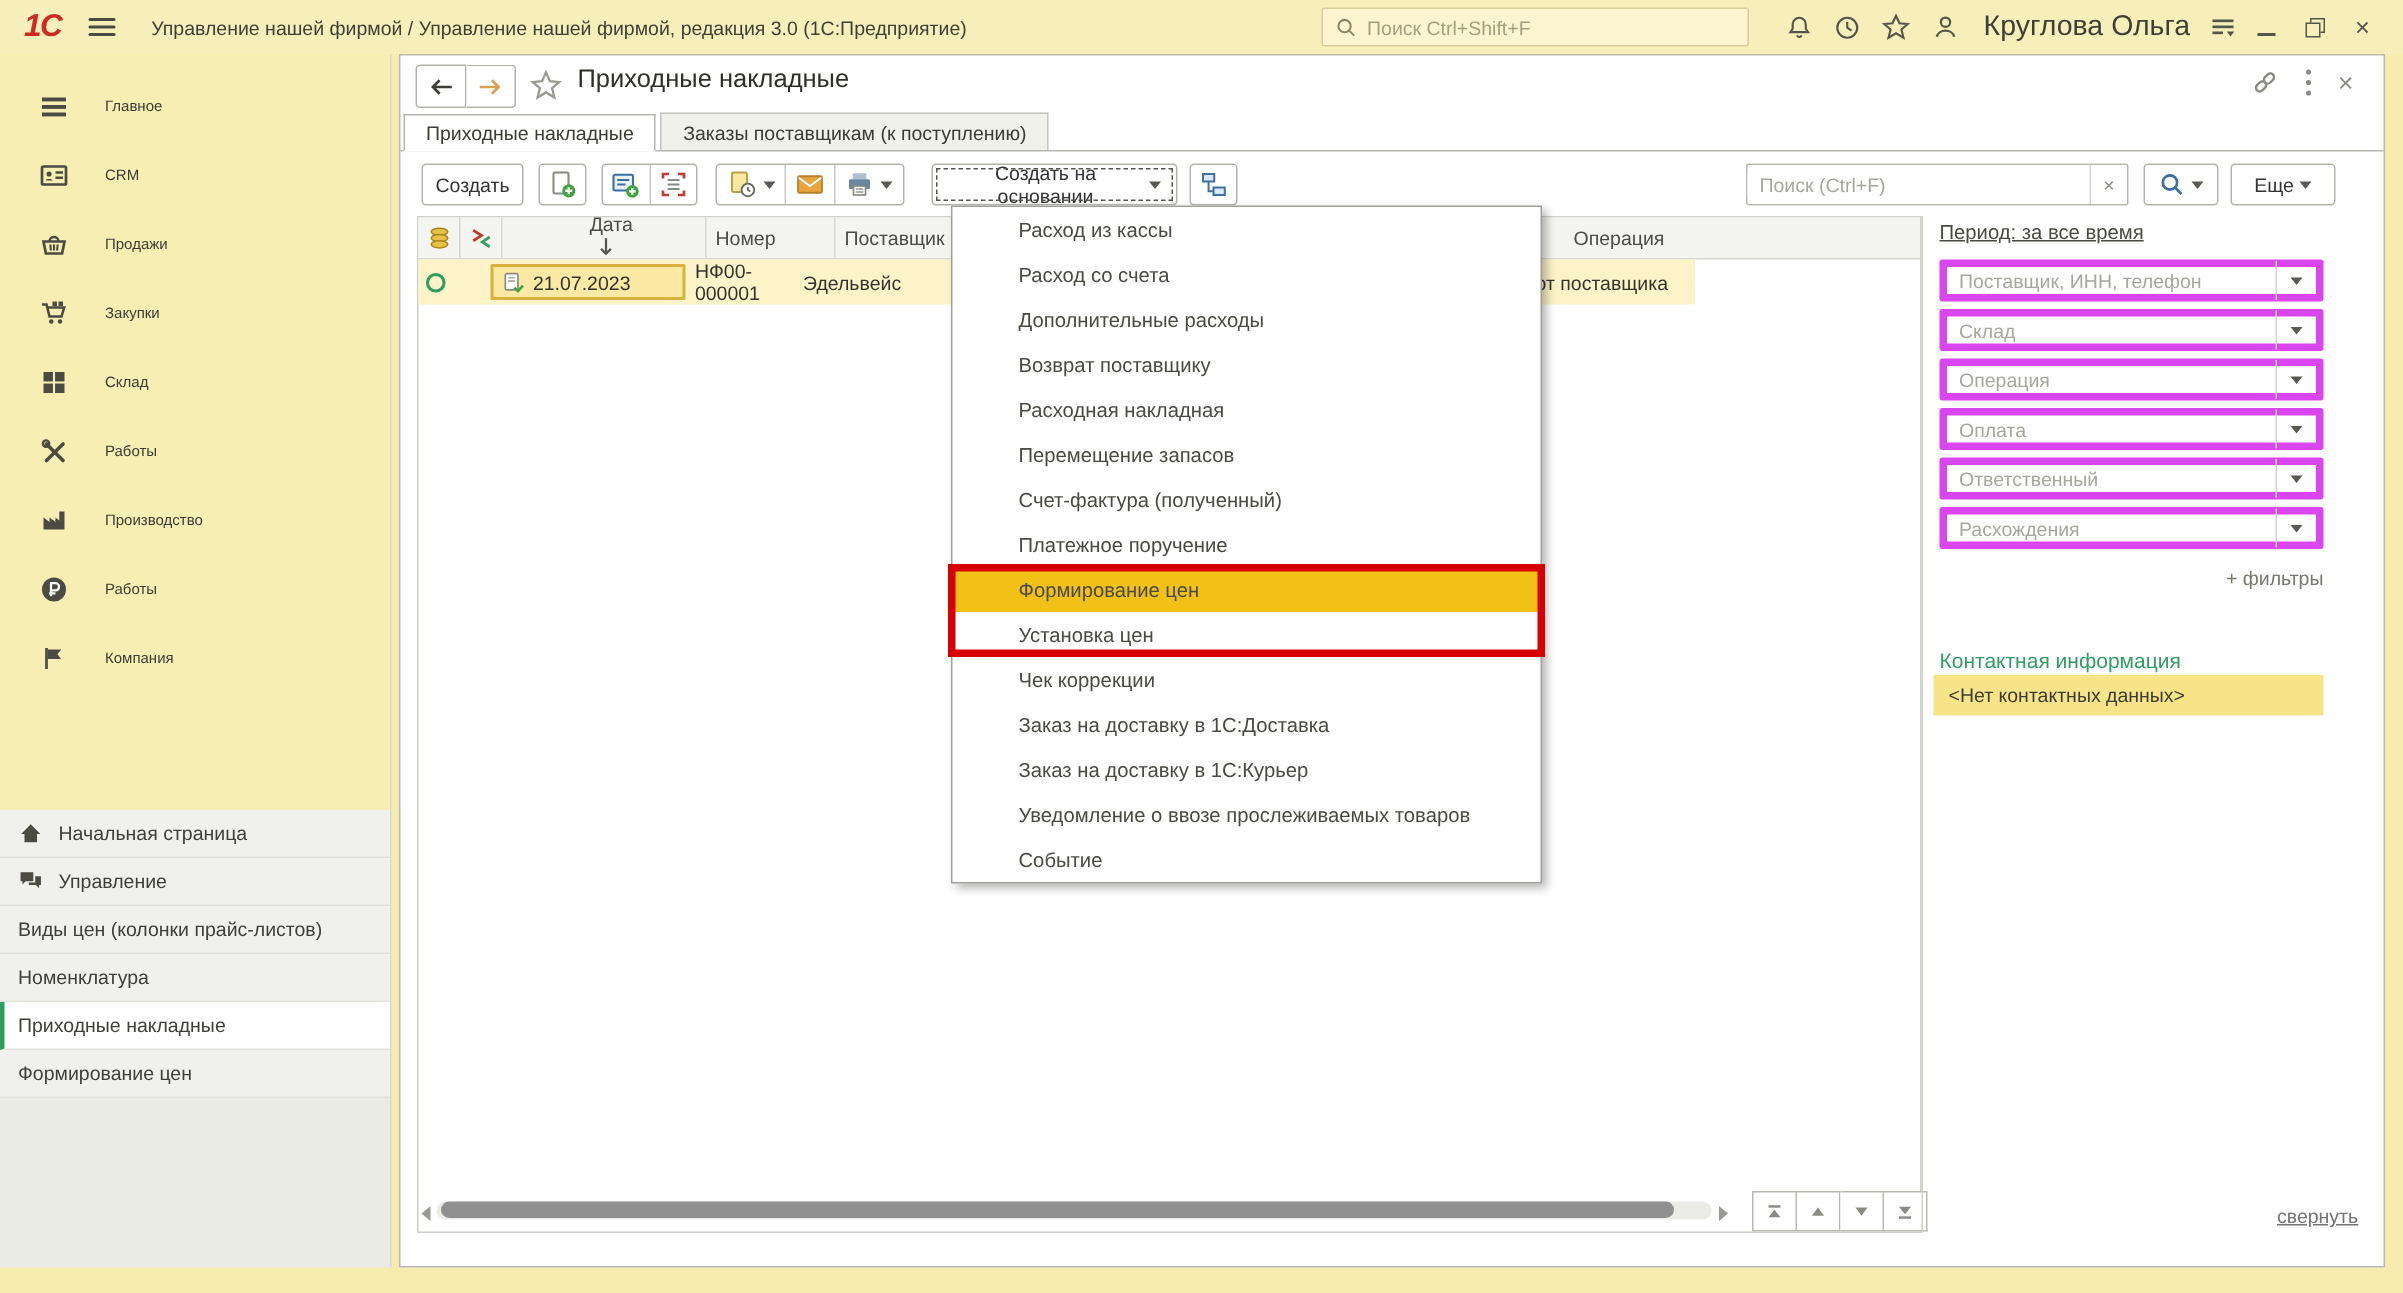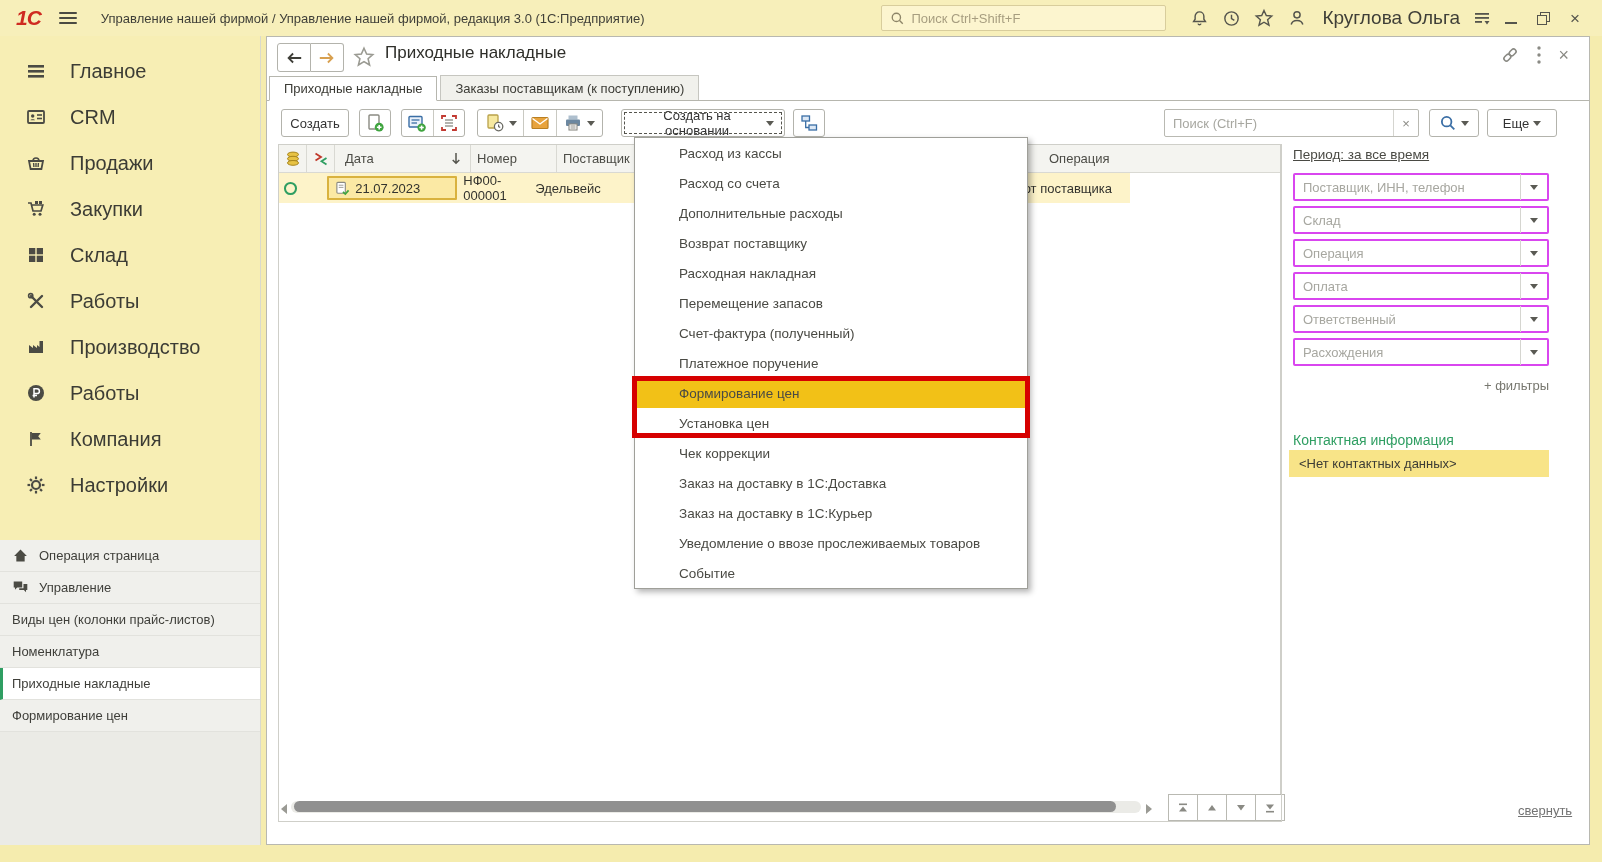--- a/index.html
+++ b/index.html
@@ -29,21 +29,21 @@
   .wrest{width:13px;height:13px;position:relative;margin-right:20px;}
   .wrest i{position:absolute;border:1.5px solid #55554d;background:#f7efba;}
   .wrest i.b1{left:3px;top:0;width:8px;height:8px;}
   .wrest i.b2{left:0;top:3px;width:8px;height:8px;}
   .wclose{font-size:17px;color:#55554d;margin-right:22px;line-height:1;}
 
   
   .sidebar{position:absolute;left:0;top:36px;width:260px;height:809px;background:#ebebe6;border-right:1px solid #d9d9cd;}
   .side-main{background:#f7eeb4;height:504px;padding-top:12px;box-sizing:border-box;}
   .side-item{height:46px;display:flex;align-items:center;padding-left:26px;cursor:default;}
-  .side-item .lab{margin-left:24px;font-size:20px;color:#3c3c35;}
+  .side-item .lab{margin-left:24px;font-size:10px;color:#3c3c35;}
   .nav-item{height:32px;display:flex;align-items:center;background:#f0f0ec;border-bottom:1px solid #e2e2dd;font-size:13px;color:#3f3f3a;padding-left:12px;box-sizing:border-box;}
   .nav-item .nic{margin-right:10px;}
   .nav-item.active{background:#ffffff;border-left:3px solid #2f9e62;padding-left:9px;}
 
   
   .panel{position:absolute;left:266px;top:36px;width:1324px;height:809px;background:#fff;border:1px solid #b8b8b0;box-sizing:border-box;}
 
   .navbtns{position:absolute;left:10px;top:6px;display:flex;}
   .navbtn{width:32px;height:27px;background:#fff;border:1px solid #b3b3ac;display:flex;align-items:center;justify-content:center;}
   .navbtn.first{border-radius:3px 0 0 3px;}
@@ -93,21 +93,21 @@
   .scr-left{left:14px;border-top:5px solid transparent;border-bottom:5px solid transparent;border-right:6px solid #9a9a94;}
   .scr-right{left:879px;border-top:5px solid transparent;border-bottom:5px solid transparent;border-left:6px solid #9a9a94;}
   .pagebtns{position:absolute;left:901px;top:757px;display:flex;}
   .pagebtn{width:28px;height:25px;background:#fff;border:1px solid #b9b9b2;border-left:none;display:flex;align-items:center;justify-content:center;}
   .pagebtn:first-child{border-left:1px solid #b9b9b2;}
 
   
   .vsep{position:absolute;left:1014px;top:107px;width:1px;height:678px;background:#cfcfc9;}
   .period{position:absolute;left:1026px;top:110px;font-size:13.5px;color:#4a4a44;text-decoration:underline;}
   .filters{position:absolute;left:1026px;top:136px;width:256px;display:flex;flex-direction:column;gap:5px;}
-  .combo{height:28px;border:2px solid #d946ef;border-radius:2px;background:#fff;display:flex;align-items:center;box-sizing:border-box;}
+  .combo{height:28px;border:5px solid #d946ef;border-radius:2px;background:#fff;display:flex;align-items:center;box-sizing:border-box;}
   .combo .ph{flex:1;padding-left:8px;font-size:13px;color:#a7a7a0;white-space:nowrap;overflow:hidden;}
   .combo .dd{width:26px;height:26px;border-left:1px solid #d5d5d0;display:flex;align-items:center;justify-content:center;}
   .morefilters{position:absolute;left:1026px;top:341px;width:256px;text-align:right;font-size:13px;color:#77776f;}
   .contacts-title{position:absolute;left:1026px;top:395px;font-size:14px;color:#2f9e62;}
   .contacts-bar{position:absolute;left:1022px;top:413px;width:260px;height:27px;background:#f8e488;display:flex;align-items:center;padding-left:10px;box-sizing:border-box;font-size:13px;color:#3c3c35;}
   .collapse-link{position:absolute;left:1251px;top:766px;font-size:13px;color:#737373;text-decoration:underline;}
 
   
   .menu{position:absolute;left:634px;top:137px;width:394px;height:452px;background:#fff;border:1px solid #9f9f99;box-shadow:3px 3px 6px rgba(0,0,0,.3);z-index:10;box-sizing:border-box;}
   .menu-item{height:30px;display:flex;align-items:center;padding-left:44px;font-size:13.5px;color:#4a4a44;box-sizing:border-box;}
@@ -266,47 +266,29 @@
     </div>
     <div class="side-item">
       <span>
           <svg width="20" height="20" viewBox="0 0 20 20">
             <line x1="5" y1="3" x2="5" y2="17" stroke="#4b4b44" stroke-width="1.8"></line>
             <path d="M5.8 4h9l-2.6 3.2 2.6 3.2h-9z" fill="#4b4b44"></path>
           </svg>
         </span>
       <span class="lab">Компания</span>
     </div>
-    <div class="side-item">
-      <span>
-          <svg width="20" height="20" viewBox="0 0 20 20">
-            <circle cx="10" cy="10" r="4" fill="none" stroke="#4b4b44" stroke-width="2.2"></circle>
-            <g stroke="#4b4b44" stroke-width="2.2">
-              <line x1="10" y1="1.5" x2="10" y2="4.2"></line>
-              <line x1="10" y1="15.8" x2="10" y2="18.5"></line>
-              <line x1="1.5" y1="10" x2="4.2" y2="10"></line>
-              <line x1="15.8" y1="10" x2="18.5" y2="10"></line>
-              <line x1="4" y1="4" x2="5.9" y2="5.9"></line>
-              <line x1="16" y1="4" x2="14.1" y2="5.9"></line>
-              <line x1="4" y1="16" x2="5.9" y2="14.1"></line>
-              <line x1="16" y1="16" x2="14.1" y2="14.1"></line>
-            </g>
-          </svg>
-        </span>
-      <span class="lab">Настройки</span>
-    </div>
   </div>
 
   <div class="nav-item">
     <span class="nic">
         <svg width="17" height="17" viewBox="0 0 20 20">
           <path d="M2.5 10.5 10 3l7.5 7.5h-2.6V17H5.1v-6.5z" fill="#4b4b44"></path>
         </svg>
       </span>
-    <span>Операция страница</span>
+    <span>Начальная страница</span>
   </div>
   <div class="nav-item">
     <span class="nic">
         <svg width="17" height="17" viewBox="0 0 20 20">
           <path d="M2 3h10v7H6l-2.5 2.5V10H2z" fill="#4b4b44"></path>
           <path d="M13.5 6H18v7h-1.5v2.5L14 13H8.5v-2h5z" fill="#4b4b44"></path>
         </svg>
       </span>
     <span>Управление</span>
   </div>
@@ -489,21 +471,21 @@
         </span>
     </div>
     <div class="th w2">
       <span>
           <svg width="16" height="16" viewBox="0 0 16 16">
             <path d="M2.5 2.5 8 6 2.5 9.5" fill="none" stroke="#c0392b" stroke-width="1.8"></path>
             <path d="M13.5 7 8.5 10.3 13.5 13.5" fill="none" stroke="#2f9e62" stroke-width="1.8"></path>
           </svg>
         </span>
     </div>
-    <div class="th w3" style="padding-left:10px;justify-content:space-between;">
+    <div class="th w3" style="padding-left:10px;justify-content:flex-end;flex-direction:column;">
       <span>Дата</span>
       <span style="padding-right:8px;">
           <svg width="12" height="15" viewBox="0 0 12 16">
             <path d="M6 2v11M2.5 9.5 6 13l3.5-3.5" fill="none" stroke="#55554e" stroke-width="1.6"></path>
           </svg>
         </span>
     </div>
     <div class="th w4">Номер</div>
     <div class="th w5">Поставщик</div>
     <div class="th w6" style="border-right:none;">Операция</div>

